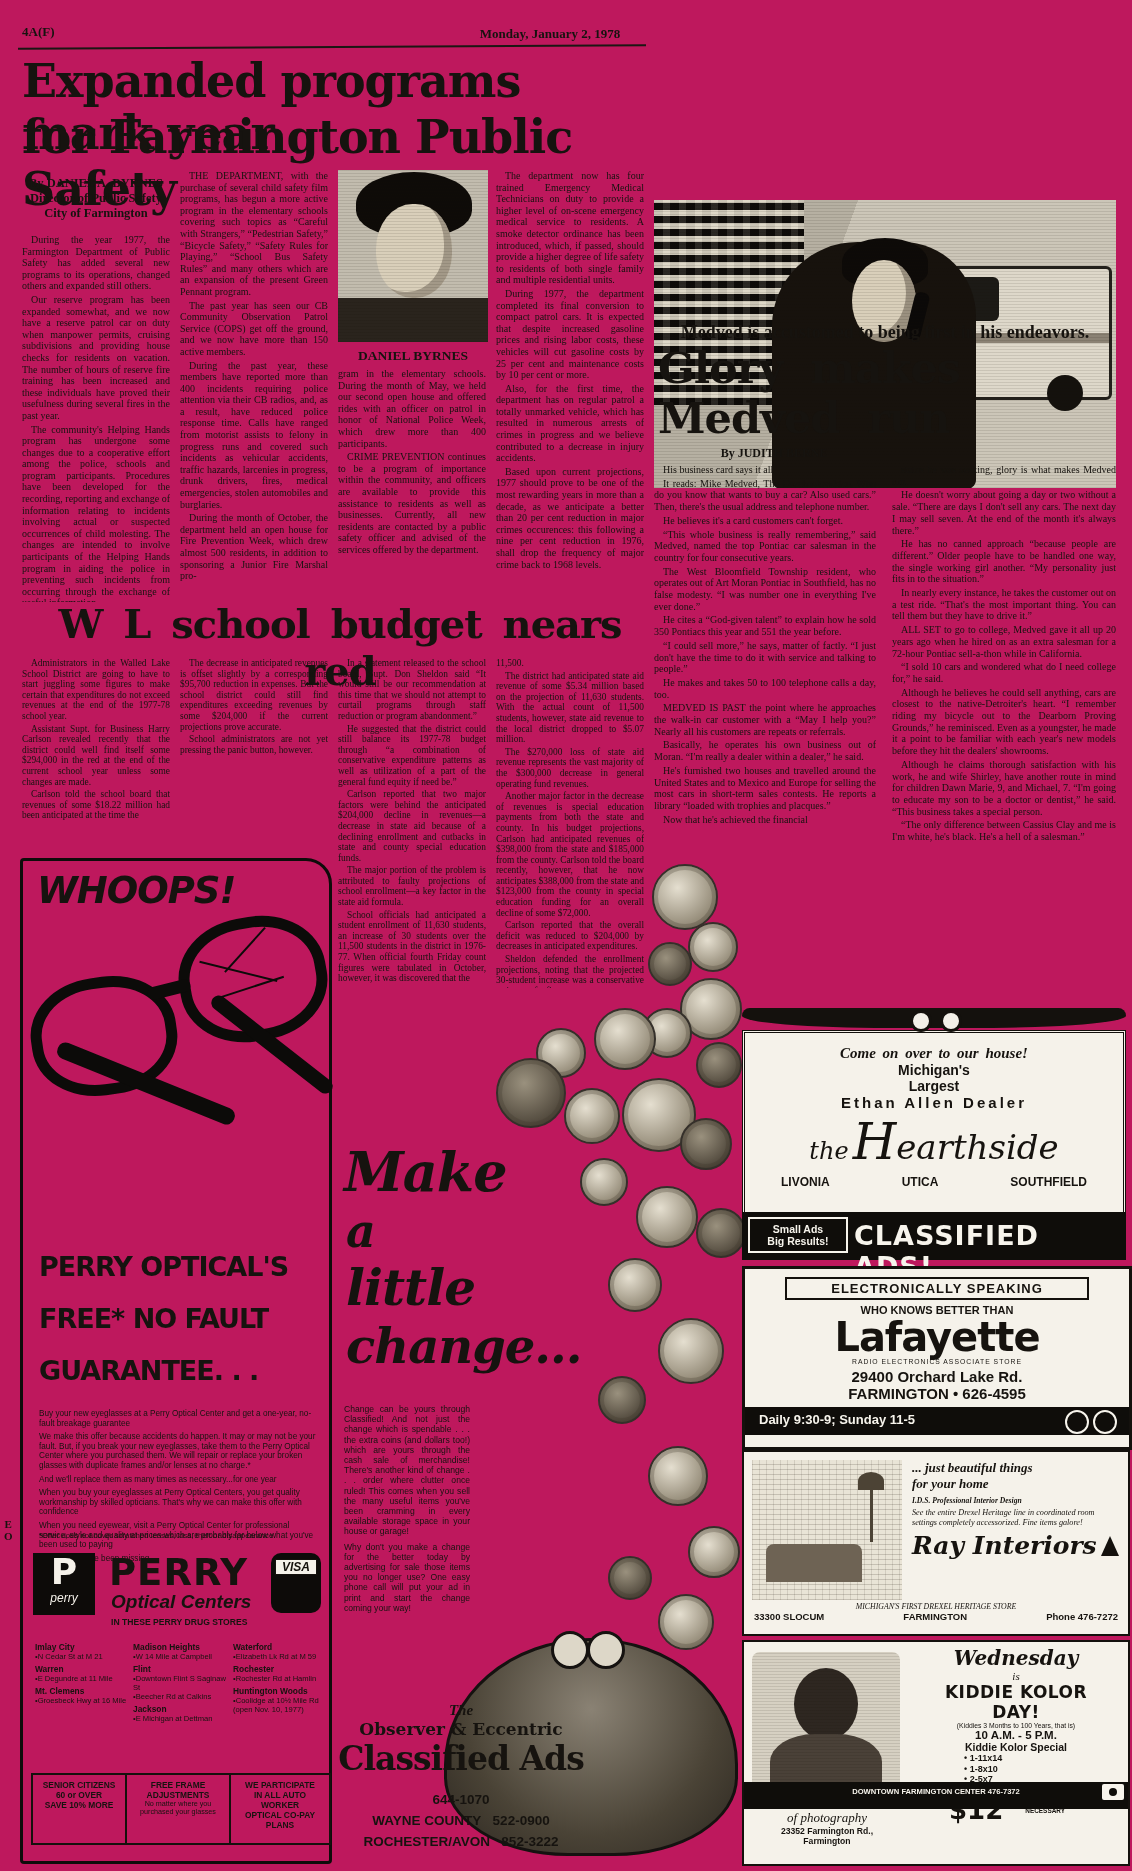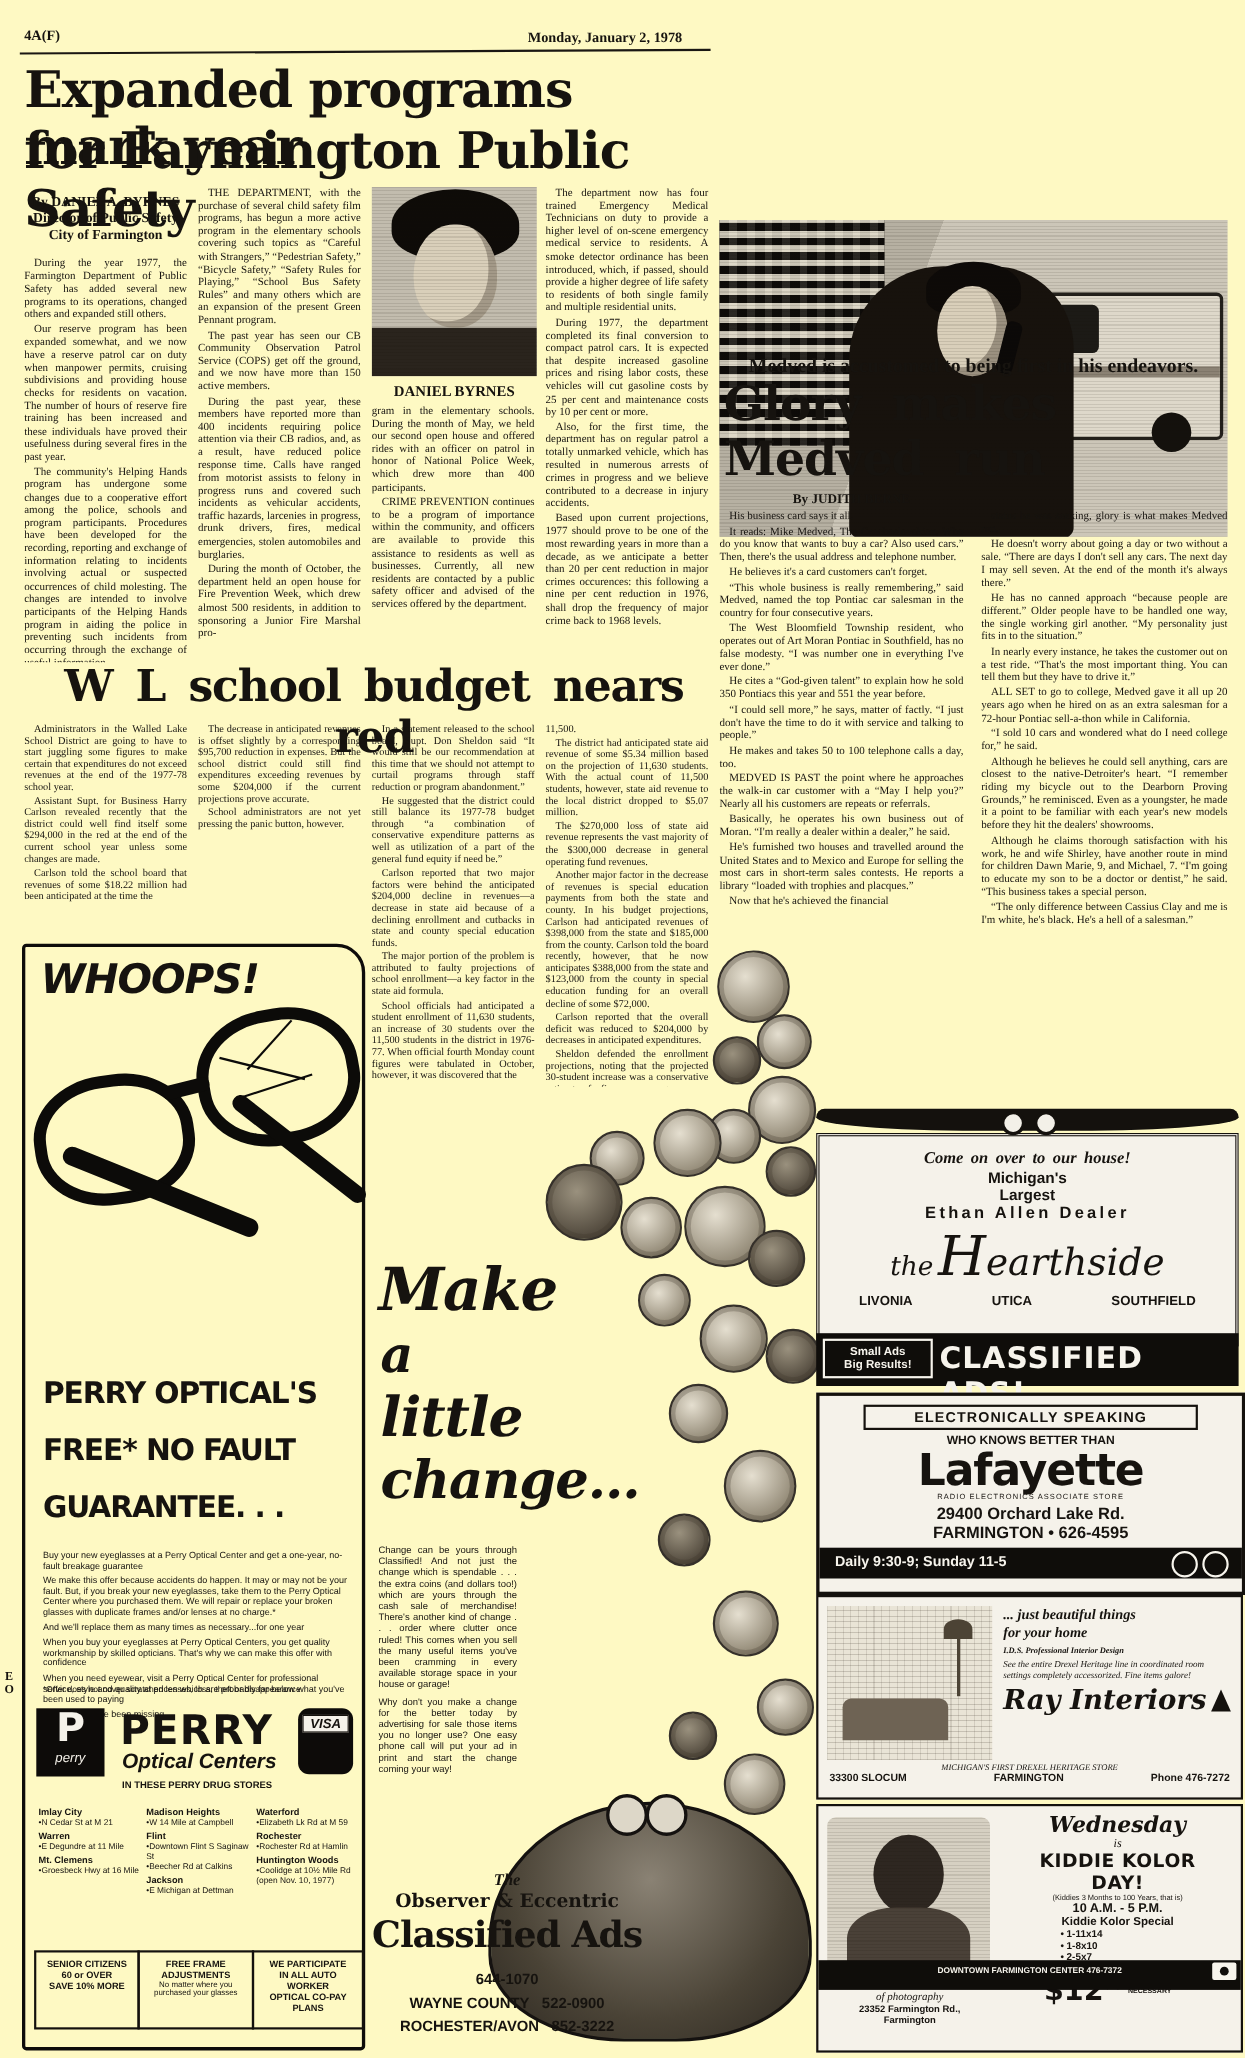--- a/index.html
+++ b/index.html
@@ -1,16 +1,16 @@
 <!DOCTYPE html>
 <html><head>
 <meta charset="utf-8">
 <style>
   html,body{margin:0;padding:0;background:#6e6a63;}
-  .page{position:relative;width:1132px;height:1871px;margin:0 auto;background:#fef9c3;
+  .page{position:relative;width:1132px;height:1871px;margin:0 auto;background:#be185d;
         font-family:"Liberation Serif",serif;color:#16130f;overflow:hidden;}
   .abs{position:absolute;}
   
   .edition{font-size:13px;font-weight:bold;}
   .dateline{font-size:13px;font-weight:bold;text-align:center;}
   .mastrule{height:2px;background:#1a1713;transform:rotate(-.3deg);}
   
   .h-main{font-family:"DejaVu Serif","Liberation Serif",serif;font-weight:bold;font-size:46px;
           line-height:1.12;letter-spacing:-1px;}
   .h-glory{font-family:"DejaVu Serif","Liberation Serif",serif;font-weight:bold;font-size:43px;
@@ -142,21 +142,21 @@
   .kid-is{font-size:11px;font-style:italic;}
   .kid-title{font-family:"DejaVu Sans",sans-serif;font-weight:bold;font-size:17px;letter-spacing:.5px;}
   .kid-note{font-family:"Liberation Sans",sans-serif;font-size:6.8px;}
   .kid-hours{font-family:"Liberation Sans",sans-serif;font-weight:bold;font-size:11.5px;}
   .kid-special{font-family:"Liberation Sans",sans-serif;font-weight:bold;font-size:10.5px;}
   .kid-items div{font-family:"Liberation Sans",sans-serif;font-weight:bold;font-size:9px;line-height:10.5px;}
   .kid-price{font-family:"DejaVu Sans",sans-serif;font-weight:bold;font-size:26px;}
   .kid-sup{font-size:13px;vertical-align:10px;}
   .kid-pn{font-family:"Liberation Sans",sans-serif;font-size:6.4px;line-height:7.4px;font-weight:bold;}
   .kid-brand{font-family:"DejaVu Sans",sans-serif;font-weight:bold;font-size:14px;}
-  .kid-photog{font-style:italic;font-size:10px;}
+  .kid-photog{font-style:italic;font-size:13px;}
   .kid-addr{font-family:"Liberation Sans",sans-serif;font-weight:bold;font-size:8.6px;}
   .kid-bar{background:#0f0d0a;color:#f7f4ec;font-family:"Liberation Sans",sans-serif;font-weight:bold;
      font-size:7.6px;text-align:center;padding-top:5px;position:relative;}
   .kid-cam{position:absolute;right:4px;top:2px;width:22px;height:16px;background:#f7f4ec;border-radius:2px;}
   .kid-cam::after{content:"";position:absolute;left:7px;top:4px;width:8px;height:8px;background:#0f0d0a;border-radius:50%;}
   .sidemark{font-weight:bold;font-size:11px;line-height:12px;text-align:center;}
   .med-col{font-size:10px;line-height:11.7px;}
 </style>
 </head>
 <body>
@@ -260,21 +260,21 @@
     </div>
   <div class="abs bodycol school-col" style="left:180px;top:658px;width:148px;height:194px;">
       <p>The decrease in anticipated revenues is offset slightly by a corresponding $95,700 reduction in expenses. But the school district could still find expenditures exceeding revenues by some $204,000 if the current projections prove accurate.</p>
       <p>School administrators are not yet pressing the panic button, however.</p>
     </div>
   <div class="abs bodycol school-col" style="left:338px;top:658px;width:148px;height:330px;">
       <p>In a statement released to the school board, Supt. Don Sheldon said “It would still be our recommendation at this time that we should not attempt to curtail programs through staff reduction or program abandonment.”</p>
       <p>He suggested that the district could still balance its 1977-78 budget through “a combination of conservative expenditure patterns as well as utilization of a part of the general fund equity if need be.”</p>
       <p>Carlson reported that two major factors were behind the anticipated $204,000 decline in revenues—a decrease in state aid because of a declining enrollment and cutbacks in state and county special education funds.</p>
       <p>The major portion of the problem is attributed to faulty projections of school enrollment—a key factor in the state aid formula.</p>
-      <p>School officials had anticipated a student enrollment of 11,630 students, an increase of 30 students over the 11,500 students in the district in 1976-77. When official fourth Monday count figures were tabulated in October, however, it was discovered that the</p>
+      <p>School officials had anticipated a student enrollment of 11,630 students, an increase of 30 students over the 11,500 students in the district in 1976-77. When official fourth Friday count figures were tabulated in October, however, it was discovered that the</p>
     </div>
   <div class="abs bodycol school-col cont" style="left:496px;top:658px;width:148px;height:330px;">
       <p>11,500.</p>
       <p>The district had anticipated state aid revenue of some $5.34 million based on the projection of 11,630 students. With the actual count of 11,500 students, however, state aid revenue to the local district dropped to $5.07 million.</p>
       <p>The $270,000 loss of state aid revenue represents the vast majority of the $300,000 decrease in general operating fund revenues.</p>
       <p>Another major factor in the decrease of revenues is special education payments from both the state and county. In his budget projections, Carlson had anticipated revenues of $398,000 from the state and $185,000 from the county. Carlson told the board recently, however, that he now anticipates $388,000 from the state and $123,000 from the county in special education funding for an overall decline of some $72,000.</p>
       <p>Carlson reported that the overall deficit was reduced to $204,000 by decreases in anticipated expenditures.</p>
       <p>Sheldon defended the enrollment projections, noting that the projected 30-student increase was a conservative estimate of a five-year average.</p>
     </div>
 

